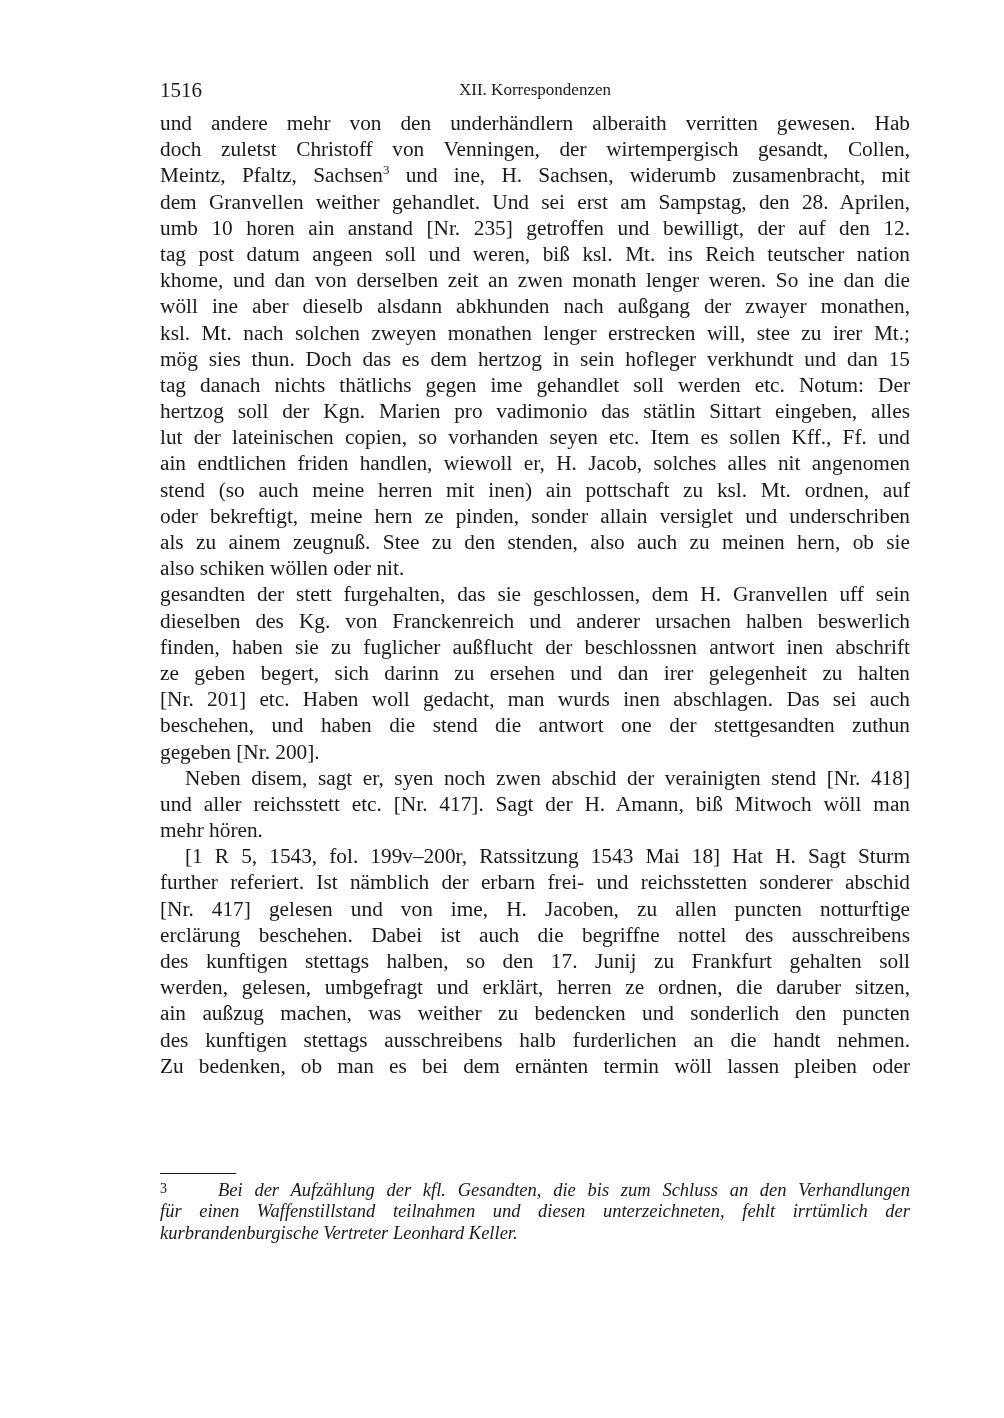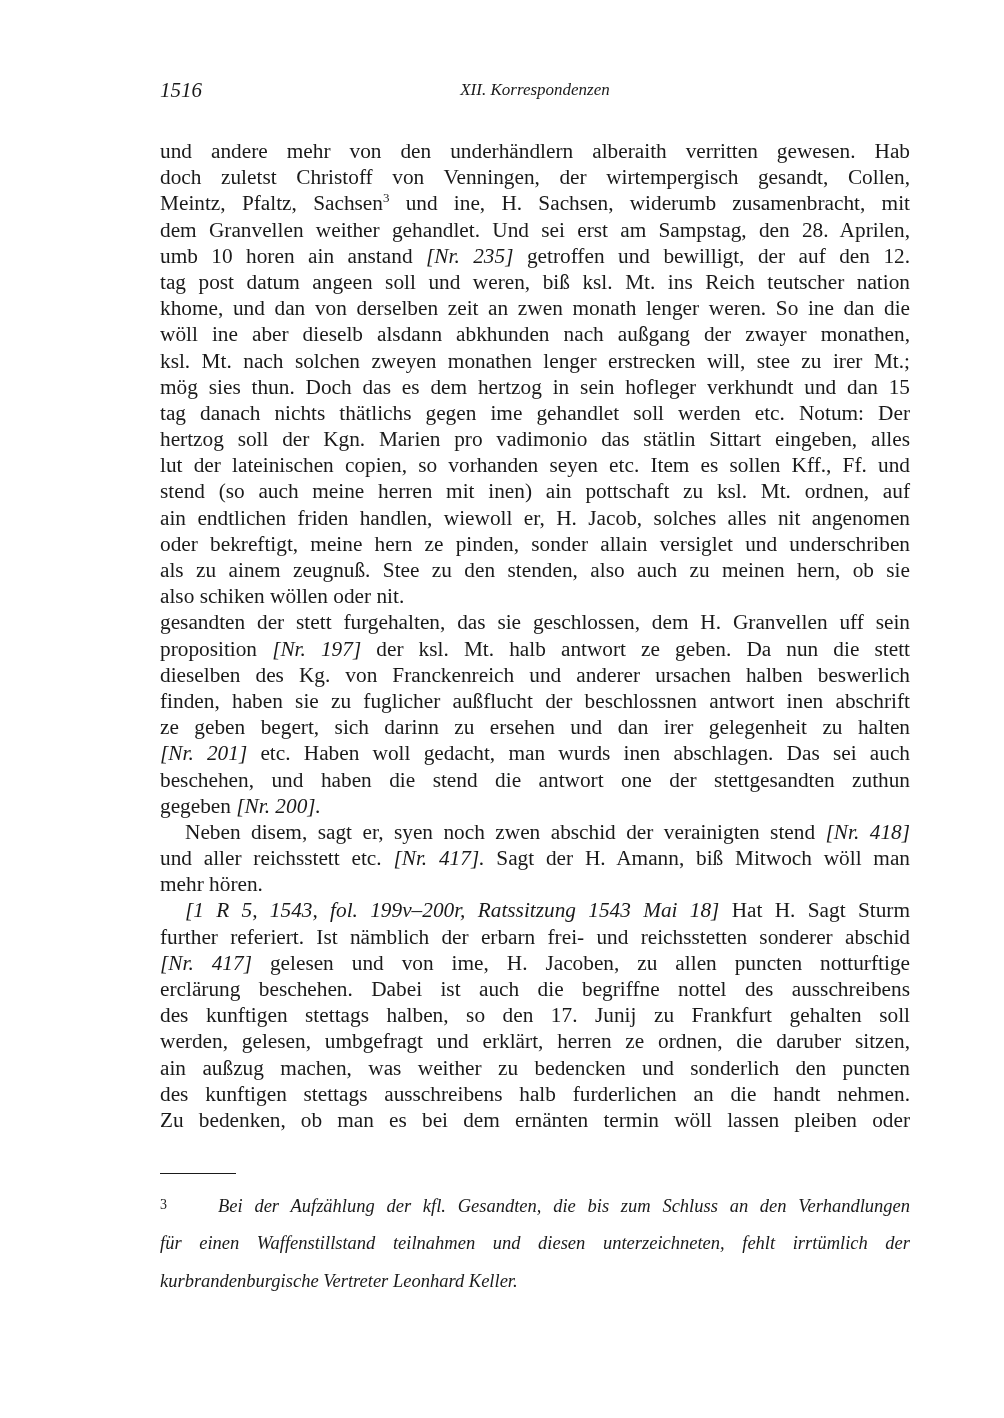--- a/index.html
+++ b/index.html
@@ -2,36 +2,36 @@
 <html><head>
 <meta charset="utf-8">
 <style>
   html, body { margin: 0; padding: 0; background: #ffffff; }
   body { width: 1004px; height: 1418px; position: relative; overflow: hidden; }
   .page {
     position: absolute; left: 160px; top: 78px; width: 750px;
     font-family: "Liberation Serif", "DejaVu Serif", serif;
     color: #1a1a1a;
   }
-  .header { position: relative; height: 30px; font-size: 21px; font-style: italic; }
+  .header { position: relative; height: 30px; font-size: 21px; }
   .page-num { position: absolute; left: 0; top: 0; }
   .running-head { position: absolute; left: 0; right: 0; top: 2px; text-align: center; font-size: 17px; }
-  .body { margin-top: 30px; font-size: 21.3px; }
+  .body { margin-top: 2px; font-size: 21.3px; }
   .line {
     display: block; height: 26.2px; line-height: 26.2px; white-space: nowrap;
     text-align: justify; text-align-last: justify;
   }
   .line.last { text-align-last: left; }
   .line.indent { padding-left: 25px; }
   .line span { white-space: normal; }
-  .it { font-style: italic; }
+  .it { }
   sup { font-size: 13px; line-height: 0; vertical-align: 8px; }
   .fn-rule { position: absolute; left: 0; top: 1095px; width: 76px; border-top: 1px solid #1a1a1a; }
   .footnotes { position: absolute; left: 0; top: 1100px; width: 750px; font-size: 18.5px; font-style: italic; }
-  .footnotes .line { height: 22px; line-height: 22px; margin-top: 16px; }
+  .footnotes .line { height: 22px; line-height: 22px; }
   .fn-mark { font-style: normal; font-size: 14px; display: inline-block; width: 58px; text-align: center; vertical-align: 3px; }
 </style>
 </head>
 <body>
 
 <div class="page">
   <div class="header">
     <span class="page-num">1516</span>
     <span class="running-head">XII. Korrespondenzen</span>
   </div>
@@ -42,27 +42,26 @@
       <span class="line"><span>dem Granvellen weither gehandlet. Und sei erst am Sampstag, den 28. Aprilen,</span></span>
       <span class="line"><span>umb 10 horen ain anstand </span><span class="it">[Nr. 235]</span><span> getroffen und bewilligt, der auf den 12.</span></span>
       <span class="line"><span>tag post datum angeen soll und weren, biß ksl. Mt. ins Reich teutscher nation</span></span>
       <span class="line"><span>khome, und dan von derselben zeit an zwen monath lenger weren. So ine dan die</span></span>
       <span class="line"><span>wöll ine aber dieselb alsdann abkhunden nach außgang der zwayer monathen,</span></span>
       <span class="line"><span>ksl. Mt. nach solchen zweyen monathen lenger erstrecken will, stee zu irer Mt.;</span></span>
       <span class="line"><span>mög sies thun. Doch das es dem hertzog in sein hofleger verkhundt und dan 15</span></span>
       <span class="line"><span>tag danach nichts thätlichs gegen ime gehandlet soll werden etc. Notum: Der</span></span>
       <span class="line"><span>hertzog soll der Kgn. Marien pro vadimonio das stätlin Sittart eingeben, alles</span></span>
       <span class="line"><span>lut der lateinischen copien, so vorhanden seyen etc. Item es sollen Kff., Ff. und</span></span>
+      <span class="line"><span>ain endtlichen friden handlen, wiewoll er, H. Jacob, solches alles nit angenomen</span></span>
       <span class="line"><span>stend (so auch meine herren mit inen) ain pottschaft zu ksl. Mt. ordnen, auf</span></span>
-      <span class="line"><span>ain endtlichen friden handlen, wiewoll er, H. Jacob, solches alles nit angenomen</span></span>
       <span class="line"><span>oder bekreftigt, meine hern ze pinden, sonder allain versiglet und underschriben</span></span>
       <span class="line"><span>als zu ainem zeugnuß. Stee zu den stenden, also auch zu meinen hern, ob sie</span></span>
       <span class="line last"><span>also schiken wöllen oder nit.</span></span>
       <span class="line"><span>gesandten der stett furgehalten, das sie geschlossen, dem H. Granvellen uff sein</span></span>
-      <span class="line"><span>proposition </span><span class="it">[Nr. 197]</span><span> der ksl. Mt. halb antwort ze geben. Da nun die stett</span></span>
       <span class="line"><span>dieselben des Kg. von Franckenreich und anderer ursachen halben beswerlich</span></span>
       <span class="line"><span>finden, haben sie zu fuglicher außflucht der beschlossnen antwort inen abschrift</span></span>
       <span class="line"><span>ze geben begert, sich darinn zu ersehen und dan irer gelegenheit zu halten</span></span>
       <span class="line"><span class="it">[Nr. 201]</span><span> etc. Haben woll gedacht, man wurds inen abschlagen. Das sei auch</span></span>
       <span class="line"><span>beschehen, und haben die stend die antwort one der stettgesandten zuthun</span></span>
       <span class="line last"><span>gegeben </span><span class="it">[Nr. 200].</span></span>
       <span class="line indent"><span>Neben disem, sagt er, syen noch zwen abschid der verainigten stend </span><span class="it">[Nr. 418]</span></span>
       <span class="line"><span>und aller reichsstett etc. </span><span class="it">[Nr. 417].</span><span> Sagt der H. Amann, biß Mitwoch wöll man</span></span>
       <span class="line last"><span>mehr hören.</span></span>
       <span class="line indent"><span class="it">[1 R 5, 1543, fol. 199v–200r, Ratssitzung 1543 Mai 18]</span><span> Hat H. Sagt Sturm</span></span>

